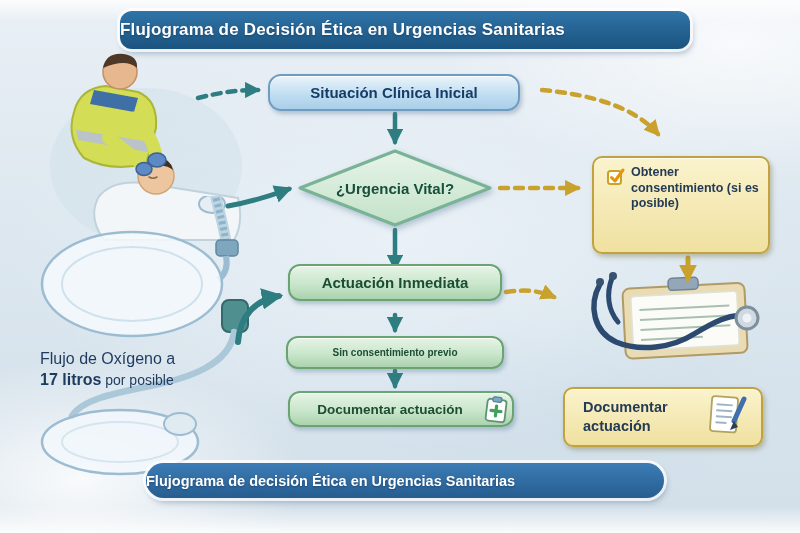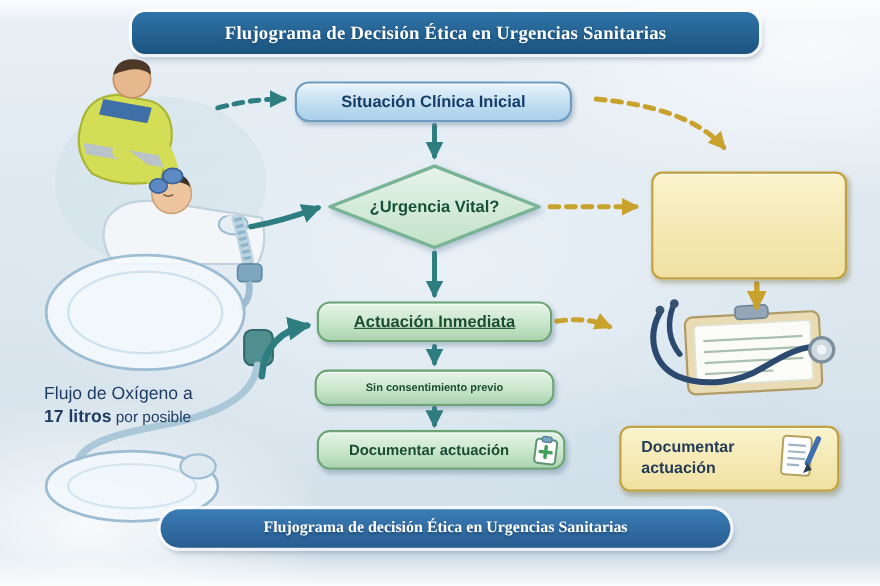--- a/index.html
+++ b/index.html
@@ -13,24 +13,24 @@
       linear-gradient(0deg, rgba(253,253,253,.95) 0%, rgba(253,253,253,0) 5%),
       radial-gradient(ellipse 320px 170px at 10% 90%, rgba(255,255,255,.85), rgba(255,255,255,0) 70%),
       radial-gradient(ellipse 420px 200px at 92% 8%, rgba(255,255,255,.7), rgba(255,255,255,0) 70%),
       radial-gradient(ellipse 520px 280px at 50% 45%, rgba(235,242,248,.9), rgba(235,242,248,0) 75%),
       radial-gradient(ellipse 300px 150px at 70% 75%, rgba(206,222,233,.8), rgba(206,222,233,0) 70%),
       linear-gradient(180deg, #e9eff5 0%, #dce7ef 45%, #d2dfe9 100%);
   }
   .abs { position:absolute; }
 
   .banner {
-    position:absolute; display:flex; align-items:center; justify-content:center;
+    position:absolute; display:flex; align-items:center; 
     color:#ffffff; text-shadow:0 1px 2px rgba(10,40,70,.45);
     box-shadow:0 0 0 3px rgba(255,255,255,.8), 2px 4px 6px rgba(70,100,130,.45);
-    z-index:5; text-align:center;font-family:Liberation Serif, serif;
+    z-index:5; text-align:center;
   }
   .banner.title {
     left:120px; top:11px; width:570px; height:38px; border-radius:12px;
     background:linear-gradient(180deg,#2f74a8 0%, #1b537f 100%);
     font-size:17px; font-weight:700; letter-spacing:.2px;
   }
   .banner.footer {
     left:146px; top:463px; width:518px; height:35px; border-radius:18px;
     background:linear-gradient(180deg,#3c7cb5 0%, #265d90 100%);
     font-size:14.5px; font-weight:700;
@@ -188,23 +188,32 @@
           <stop offset="0" stop-color="#e7f4e9"></stop>
           <stop offset="1" stop-color="#c2e2c8"></stop>
         </linearGradient>
       </defs>
       <polygon points="99,3 194,40 99,77 4,40" fill="url(#gradDiamond)" stroke="#79b395" stroke-width="3" stroke-linejoin="round"></polygon>
     </svg>
     <div class="diamond-label">¿Urgencia Vital?</div>
   </div>
 
   <div class="panel-yellow contact">
-  </div>
-
-  <div class="node node-green" style="left:288px; top:274px; width:214px; height:37px; font-size:15px;text-decoration:underline;">
+    <div class="panel-body">
+      <span class="checkbox-icon">
+        <svg width="20" height="20" viewBox="0 0 20 20">
+          <rect x="2" y="5" width="13" height="13" rx="2.5" fill="#fffef5" stroke="#c9a227" stroke-width="2"></rect>
+          <path d="M5.5 11.5 L9 15 L17 4" fill="none" stroke="#e8930c" stroke-width="3" stroke-linecap="round" stroke-linejoin="round"></path>
+        </svg>
+      </span>
+      <span class="contact-text">Obtener consentimiento (si es posible)</span>
+    </div>
+  </div>
+
+  <div class="node node-green" style="left:288px; top:264px; width:214px; height:37px; font-size:15px;">
     <span>Actuación Inmediata</span>
   </div>
 
   <div class="node node-green" style="left:286px; top:336px; width:218px; height:33px; font-size:10px;">
     <span>Sin consentimiento previo</span>
   </div>
 
   <div class="node node-green" style="left:288px; top:391px; width:226px; height:36px; font-size:13.5px; padding-right:22px;">
     <span>Documentar actuación</span>
     <span class="doc-clip-icon">

